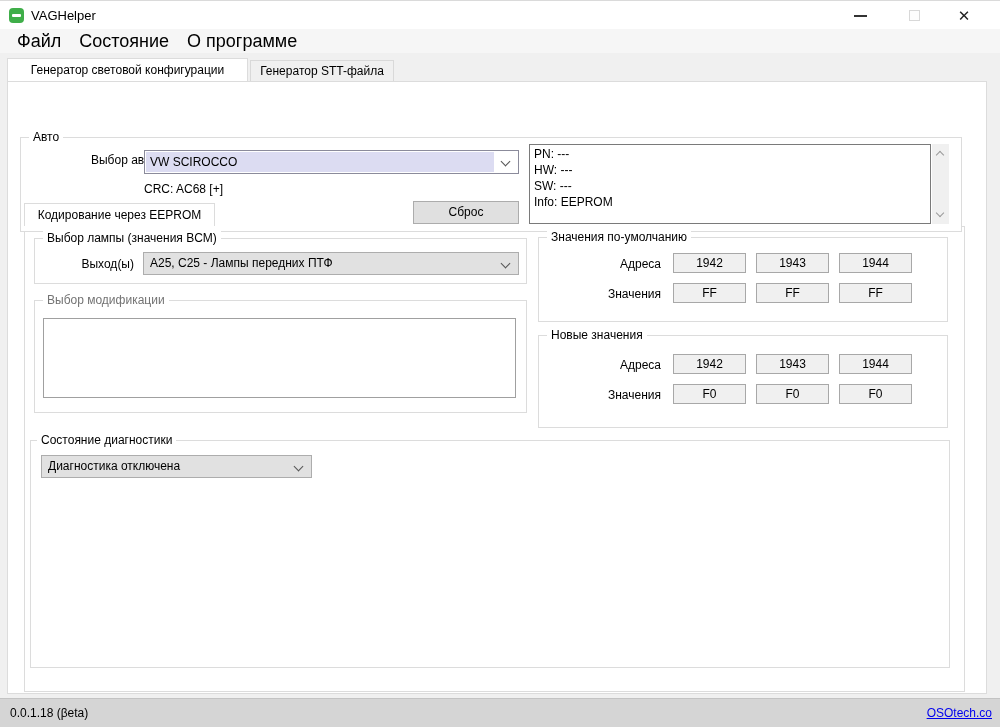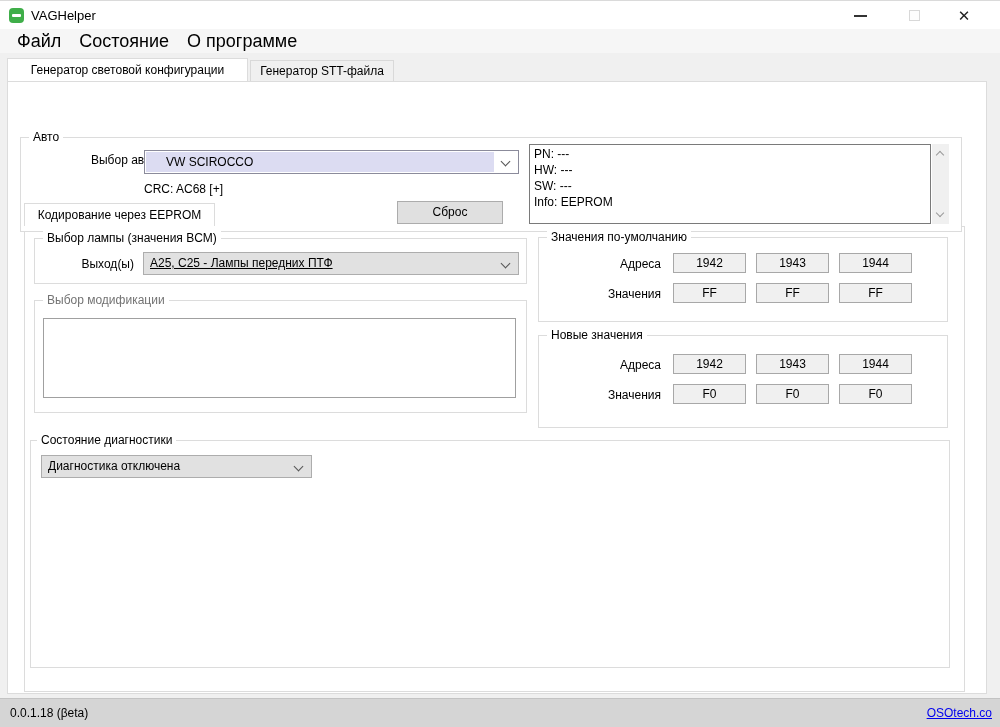--- a/index.html
+++ b/index.html
@@ -44,21 +44,21 @@
   .page-inner { left:24px; top:226px; width:941px; height:466px; background:#fff; border:1px solid #dcdcdc; z-index:1; }
 
   
   .groupbox { border:1px solid #dcdcdc; background:#fff; z-index:2; }
   .gb-label { position:absolute; top:-8px; left:8px; background:#fff; padding:0 4px; white-space:nowrap; }
   .gb-label.disabled { color:#737373; }
 
   
   .label-r { text-align:right; }
   .combo-focused { left:143px; top:110px; width:375px; height:24px; border:1px solid #8b8b9b; background:#fff; }
-  .combo-focused .sel { position:absolute; left:1px; top:1px; right:24px; bottom:1px; background:#dcdcf2; line-height:20px; padding-left:20px; white-space:nowrap; overflow:hidden; }
+  .combo-focused .sel { position:absolute; left:1px; top:1px; right:24px; bottom:1px; background:#dcdcf2; line-height:20px; padding-left:4px; white-space:nowrap; overflow:hidden; }
   .combo { border:1px solid #adadad; background:#e1e1e1; line-height:21px; padding-left:6px; white-space:nowrap; overflow:hidden; }
   .chev-down { position:absolute; right:9px; top:7px; width:7px; height:7px; border-right:1px solid #555; border-bottom:1px solid #555; transform:rotate(45deg); }
   .btn { background:#e0e0e0; border:1px solid #acacac; text-align:center; }
   .valuebox { background:#f0f0f0; border:1px solid #a8a8a8; width:73px; height:20px; line-height:18px; text-align:center; }
   .infobox { left:528px; top:103px; width:402px; height:80px; background:#fff; border:1px solid #7a7a7a; padding:1px 4px; line-height:16px; }
   .scrollbar { left:931px; top:103px; width:17px; height:80px; background:#f0f0f0; }
   .sb-chev { position:absolute; left:5px; width:6px; height:6px; border-right:1px solid #9a9a9a; border-bottom:1px solid #9a9a9a; }
   .sb-up { top:8px; transform:rotate(-135deg); }
   .sb-dn { bottom:8px; transform:rotate(45deg); }
   .listbox { left:8px; top:17px; width:473px; height:80px; background:#fff; border:1px solid #a0a0a0; position:absolute; }
@@ -102,42 +102,42 @@
 
   <div class="abs label-r" style="left:-5px; top:15px; width:140px;">Выбор авто</div>
 
   <div class="abs combo-focused" style="left:123px; top:12px;">
     <div class="sel">VW SCIROCCO</div>
     <div class="chev-down"></div>
   </div>
 
   <div class="abs" style="left:123px; top:44px;">CRC: AC68 [+]</div>
 
-  <div class="abs btn" style="left:376px; top:63px; width:106px; height:23px; line-height:21px;">Сброс</div>
+  <div class="abs btn" style="left:392px; top:63px; width:106px; height:23px; line-height:21px;">Сброс</div>
 
   <div class="abs infobox" style="left:508px; top:6px;">
     <div>PN: ---</div>
     <div>HW: ---</div>
     <div>SW: ---</div>
     <div>Info: EEPROM</div>
   </div>
   <div class="abs scrollbar" style="left:911px; top:6px;">
     <div class="sb-chev sb-up"></div>
     <div class="sb-chev sb-dn"></div>
   </div>
 </div>
 
 <div class="abs tab active inner-tab1">Кодирование через EEPROM</div>
 <div class="abs tab inner-tab2">Кодирование через каналы адаптации</div>
 <div class="abs page-inner"></div>
 
 <div class="abs groupbox" style="left:34px; top:238px; width:493px; height:46px;">
   <div class="gb-label">Выбор лампы (значения BCM)</div>
   <div class="abs label-r" style="left:-5px; top:18px; width:104px;">Выход(ы)</div>
-  <div class="abs combo" style="left:108px; top:13px; width:376px; height:23px;text-decoration:underline;">
+  <div class="abs combo" style="left:108px; top:13px; width:376px; height:23px;">
     <span>A25, C25 - Лампы передних ПТФ</span>
     <div class="chev-down"></div>
   </div>
 </div>
 
 <div class="abs groupbox" style="left:34px; top:300px; width:493px; height:113px;">
   <div class="gb-label disabled">Выбор модификации</div>
   <div class="listbox"></div>
 </div>
 

